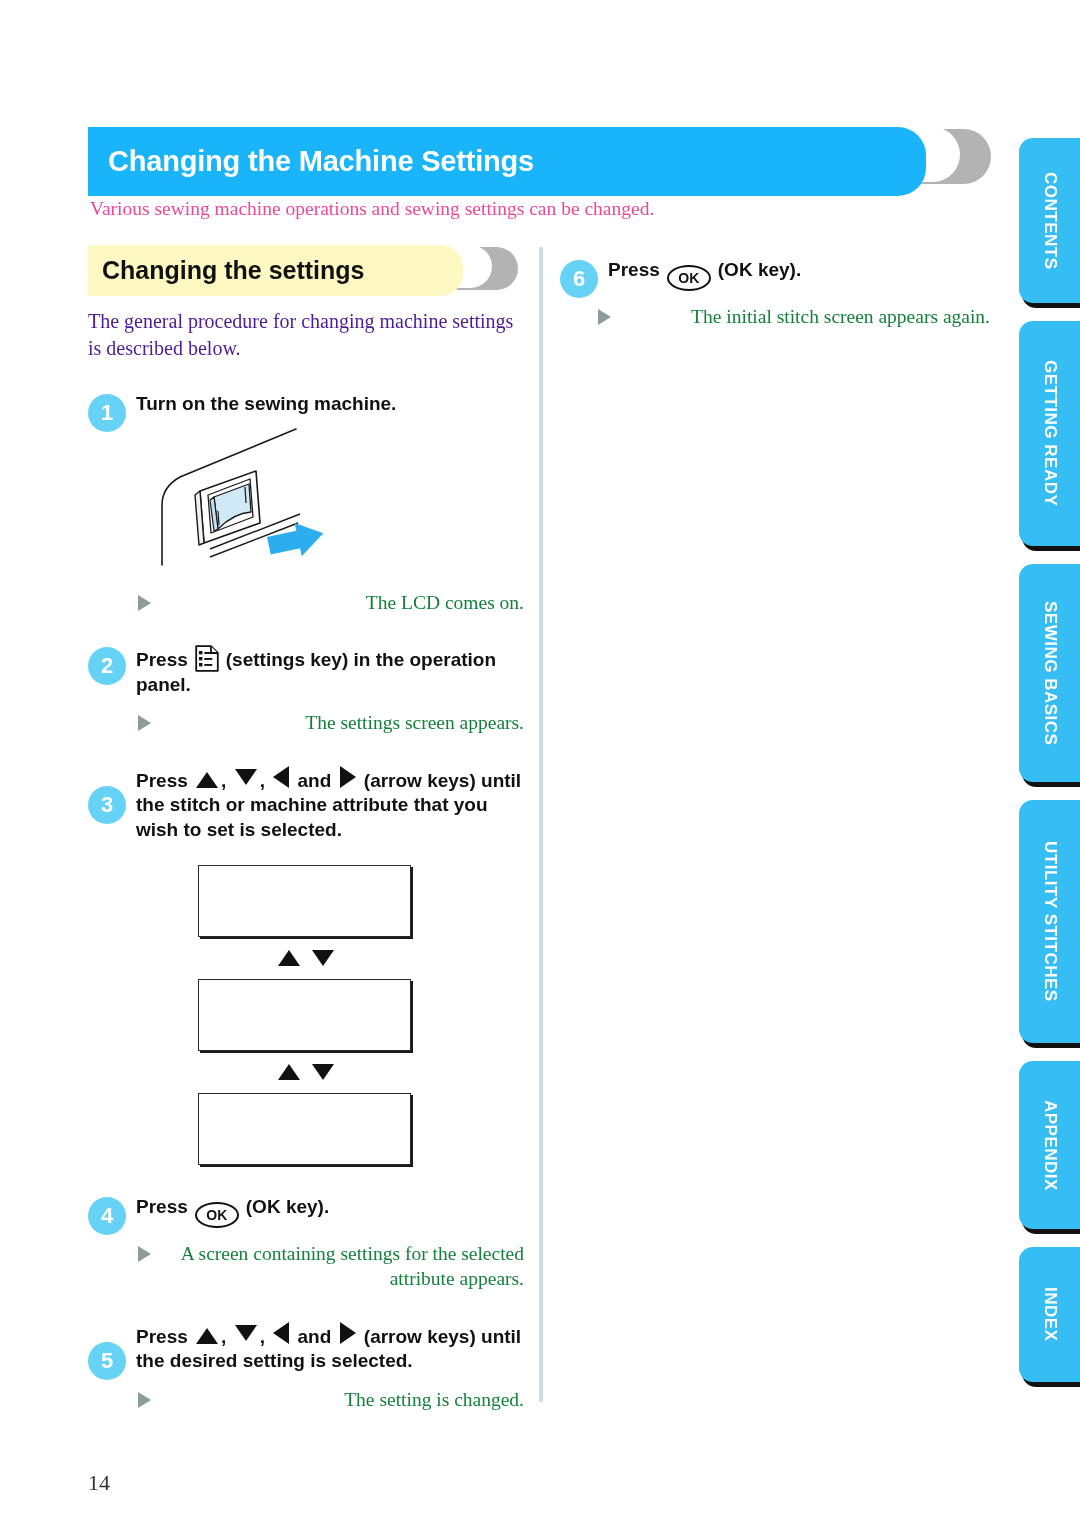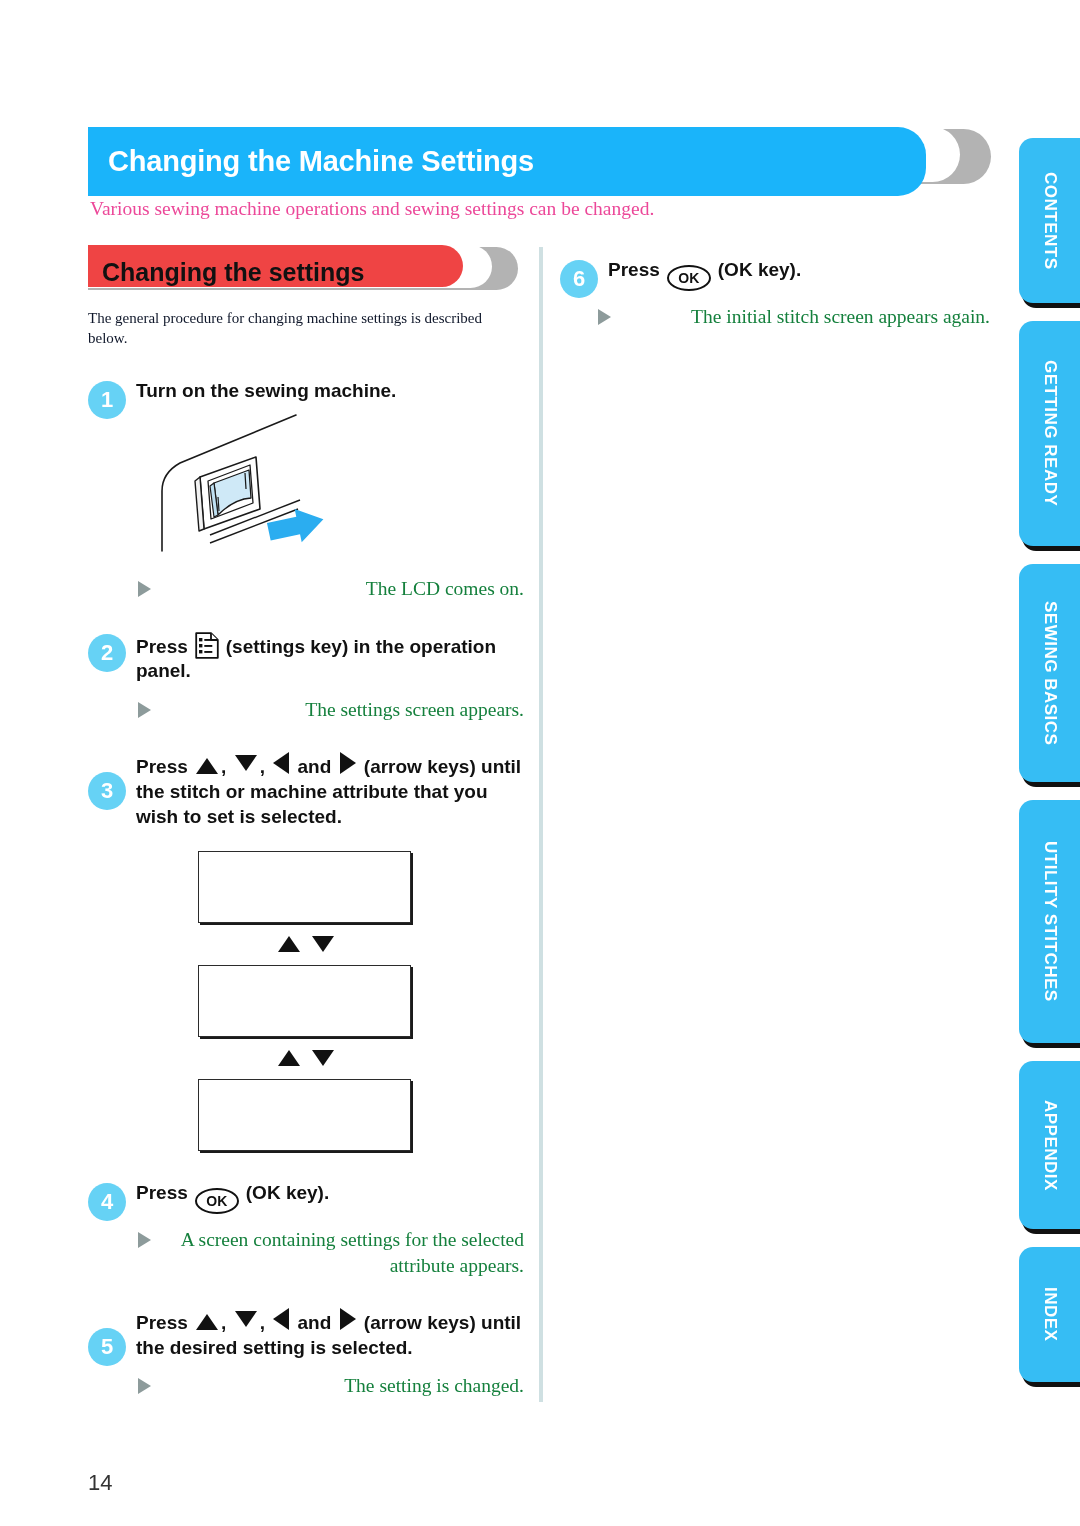--- a/index.html
+++ b/index.html
@@ -108,38 +108,38 @@
   .subhead-white {
     position: absolute;
     left: 0; top: 0;
     width: 404px; height: 43px;
     background: #ffffff;
     border-radius: 0 22px 22px 0;
   }
   .subhead-bar {
     position: absolute;
     left: 0; top: 0;
-    width: 375px; height: 42px;
-    background: #ef4444;
+    width: 375px; height: 51px;
+    background: #fef9c3;
     border-radius: 0 22px 22px 0;
     display: flex;
-    align-items: flex-end;
+    align-items: center;
   }
   .subhead-bar .subtitle {
     font-family: "Liberation Sans", sans-serif;
     font-weight: bold;
     font-size: 25px;
     color: #111111;
     padding-left: 14px;
   }
 
   .lead {
-    font-size: 15px;
+    font-size: 20px;
     line-height: 1.35;
-    color: #0f172a;
+    color: #4c1d95;
     width: 430px;
   }
 
   
   .step {
     position: relative;
     padding-left: 48px;
     margin-bottom: 4px;
   }
   .step-num {
@@ -307,21 +307,21 @@
     writing-mode: vertical-rl;
     text-orientation: mixed;
     white-space: nowrap;
   }
 
   
   .page-num {
     position: absolute;
     left: 88px;
     top: 1470px;
-    font-family: Liberation Sans, sans-serif;
+    font-family: Liberation Serif, serif;
     font-size: 22px;
     color: #333333;
   }
 </style>
 </head>
 <body>
 
 <div class="page">
 
   <div class="header-wrap">

